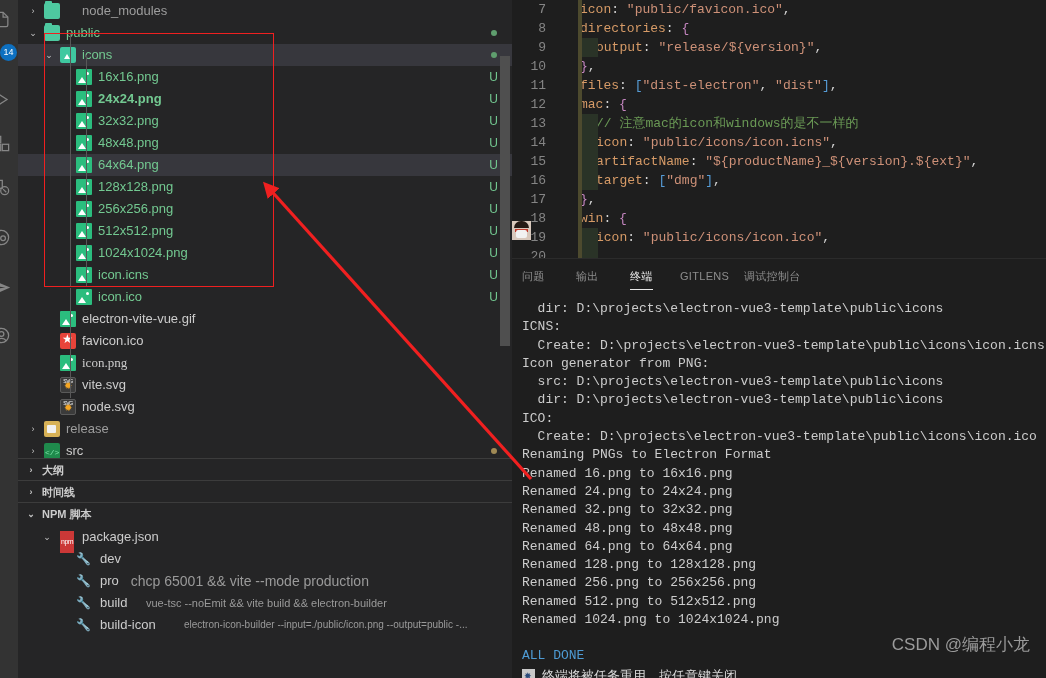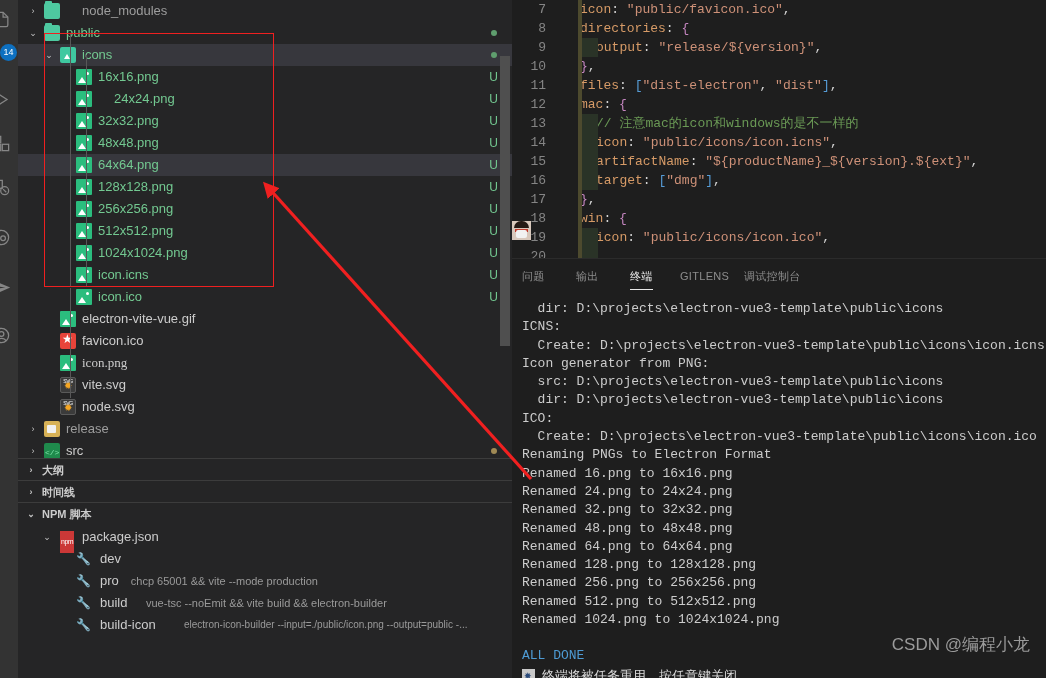--- a/index.html
+++ b/index.html
@@ -328,21 +328,21 @@
           <span class="lbl lbl-green" style="left: 64px;">icons</span>
           <span class="dot" style="background: rgb(95, 158, 110);"></span>
         </div>
         <div class="row">
           <span class="fico ico-img" style="left: 58px;"></span>
           <span class="lbl lbl-green" style="left: 80px;">16x16.png</span>
           <span class="git-u">U</span>
         </div>
         <div class="row">
           <span class="fico ico-img" style="left: 58px;"></span>
-          <span class="lbl lbl-green" style="left: 96px;">24x24.png</span>
+          <span class="lbl lbl-green" style="left: 80px; font-weight: bold;">24x24.png</span>
           <span class="git-u">U</span>
         </div>
         <div class="row">
           <span class="fico ico-img" style="left: 58px;"></span>
           <span class="lbl lbl-green" style="left: 80px;">32x32.png</span>
           <span class="git-u">U</span>
         </div>
         <div class="row">
           <span class="fico ico-img" style="left: 58px;"></span>
           <span class="lbl lbl-green" style="left: 80px;">48x48.png</span>
@@ -437,21 +437,21 @@
           <span class="fico ico-npm" style="left:42px"></span>
           <span class="lbl lbl-white" style="left:64px">package.json</span>
         </div>
         <div class="row">
           <span class="fico ico-wrench" style="left:58px;line-height:16px">🔧</span>
           <span class="lbl lbl-white" style="left:82px">dev</span>
         </div>
         <div class="row">
           <span class="fico ico-wrench" style="left:58px;line-height:16px">🔧</span>
           <span class="lbl lbl-white" style="left:82px">pro</span>
-          <span class="lbl" style="left:112.8px;color:#9a9a9a;font-size:11px">chcp 65001 &amp;&amp; vite --mode production</span>
+          <span class="lbl" style="left:112.8px;color:#9a9a9a;font-size:14px">chcp 65001 &amp;&amp; vite --mode production</span>
         </div>
         <div class="row">
           <span class="fico ico-wrench" style="left:58px;line-height:16px">🔧</span>
           <span class="lbl lbl-white" style="left:82px">build</span>
           <span class="lbl" style="left:128px;color:#9a9a9a;font-size:11px">vue-tsc --noEmit &amp;&amp; vite build &amp;&amp; electron-builder</span>
         </div>
         <div class="row">
           <span class="fico ico-wrench" style="left:58px;line-height:16px">🔧</span>
           <span class="lbl lbl-white" style="left:82px">build-icon</span>
           <span class="lbl" style="left:166px;color:#9a9a9a;font-size:10px">electron-icon-builder --input=./public/icon.png --output=public -...</span>

